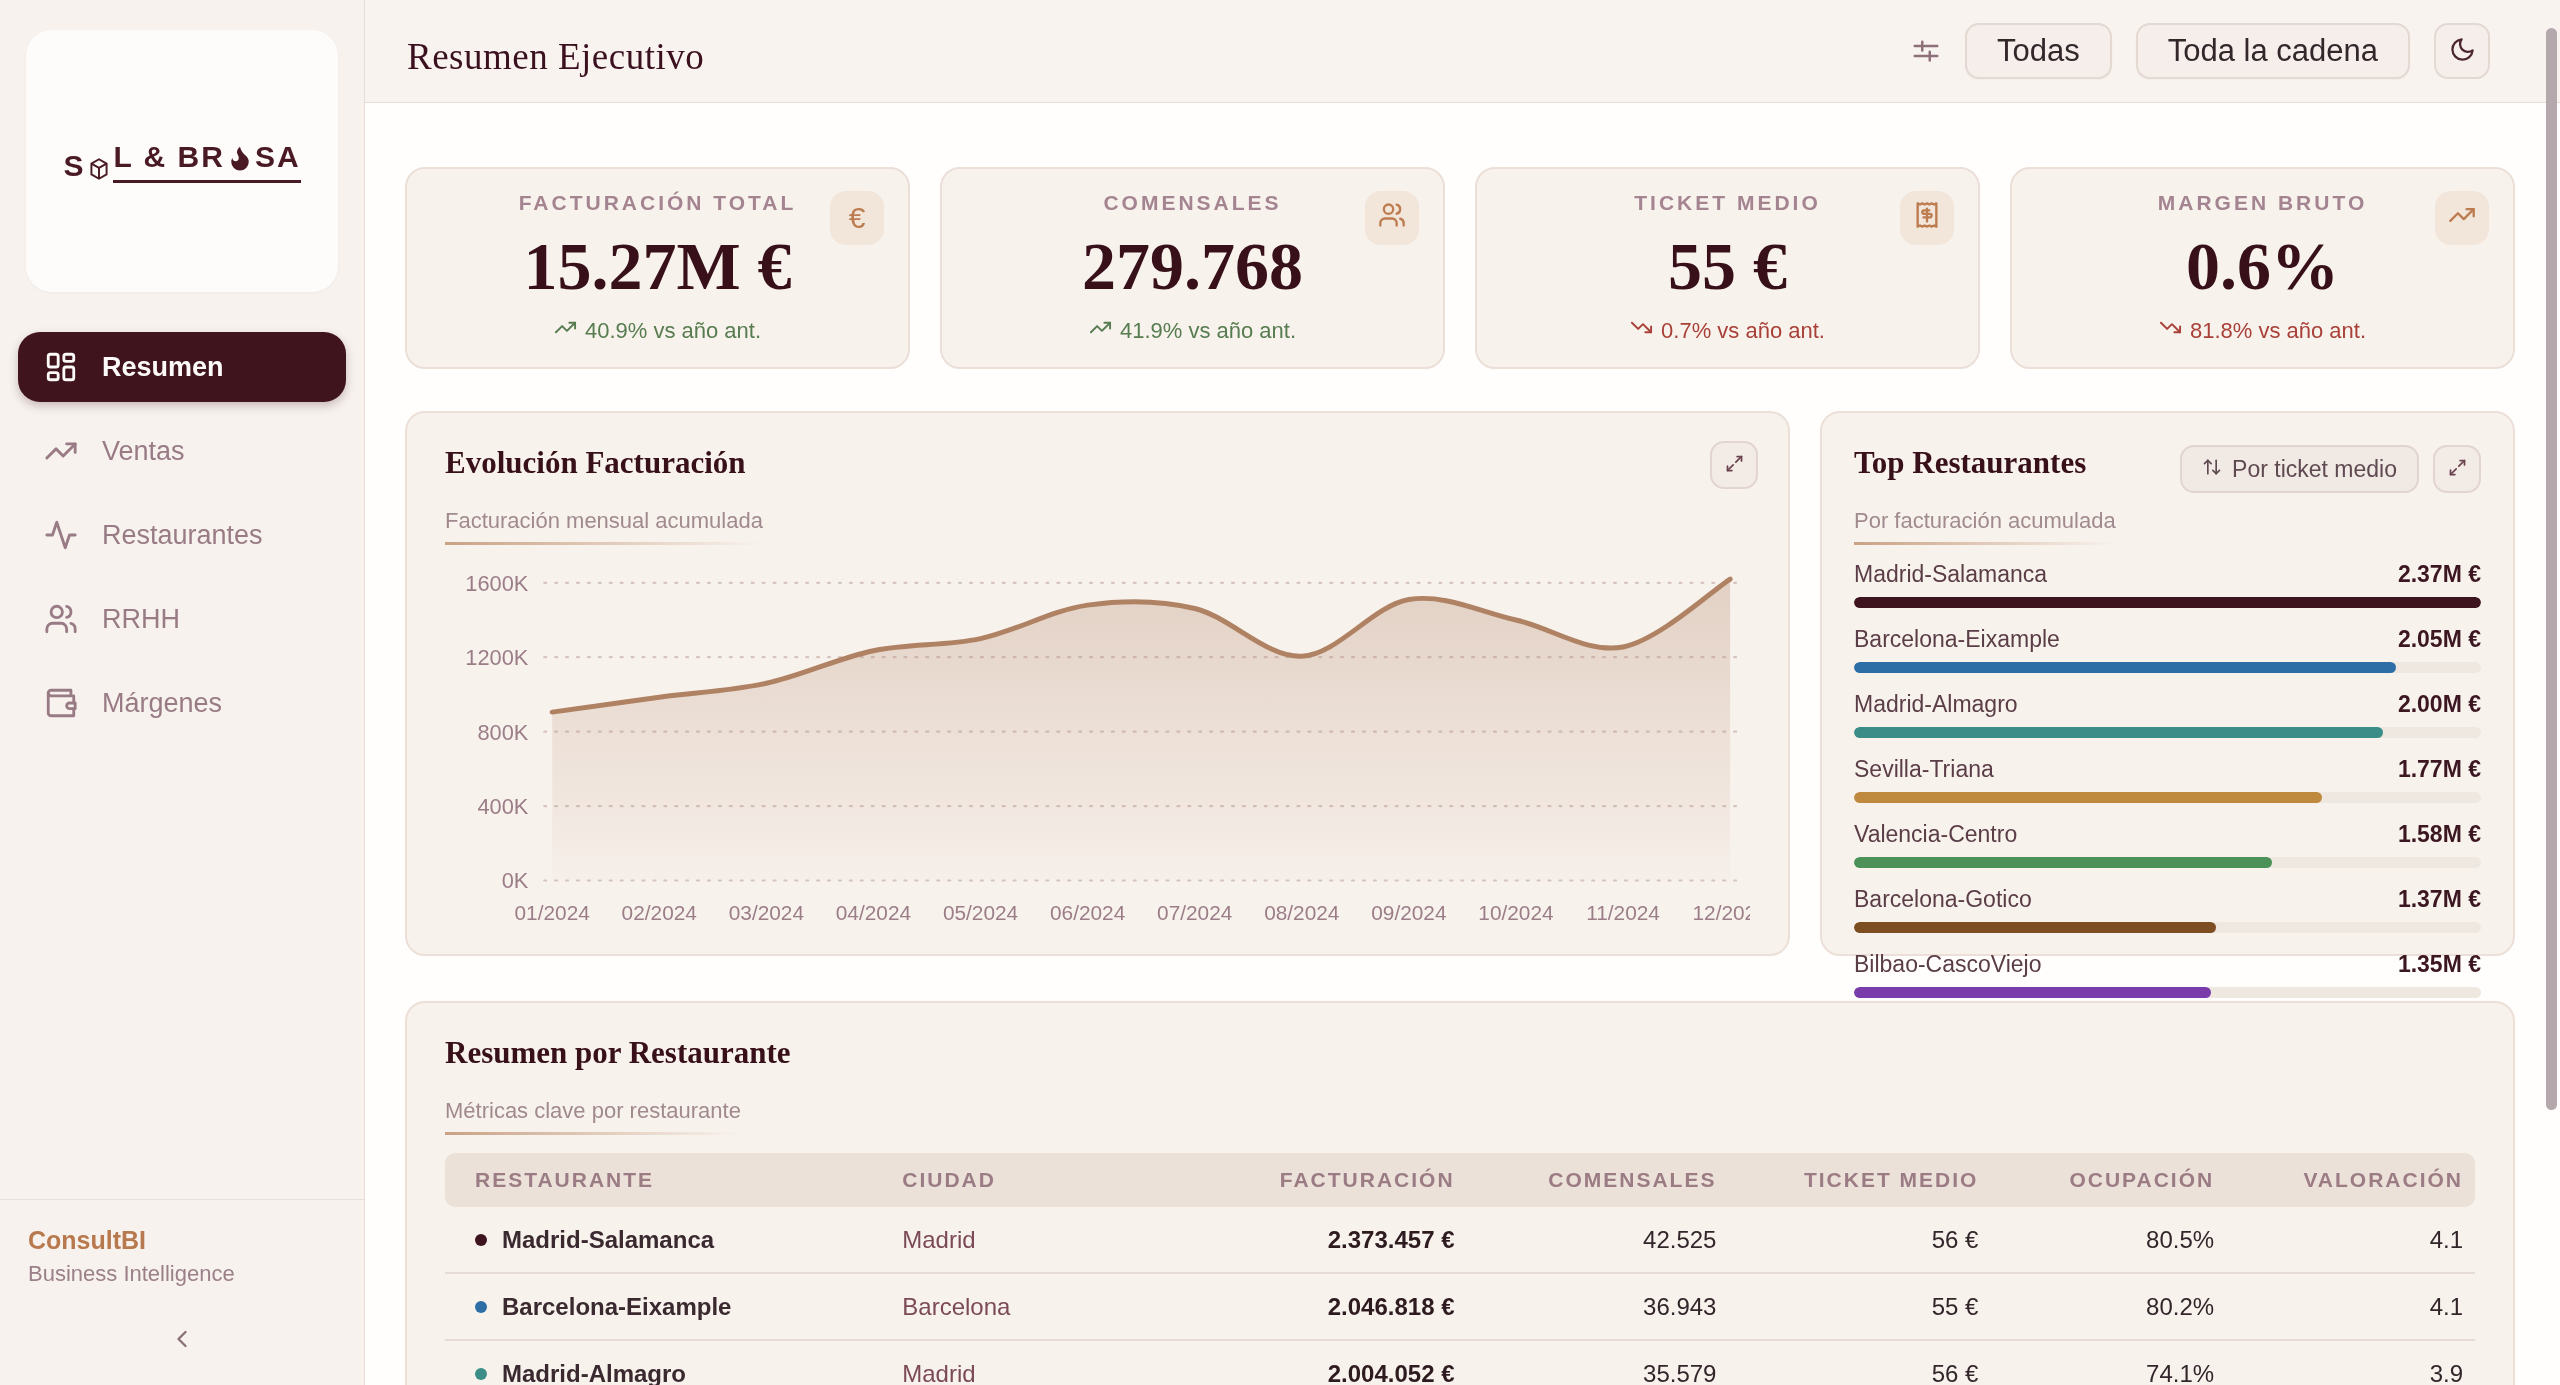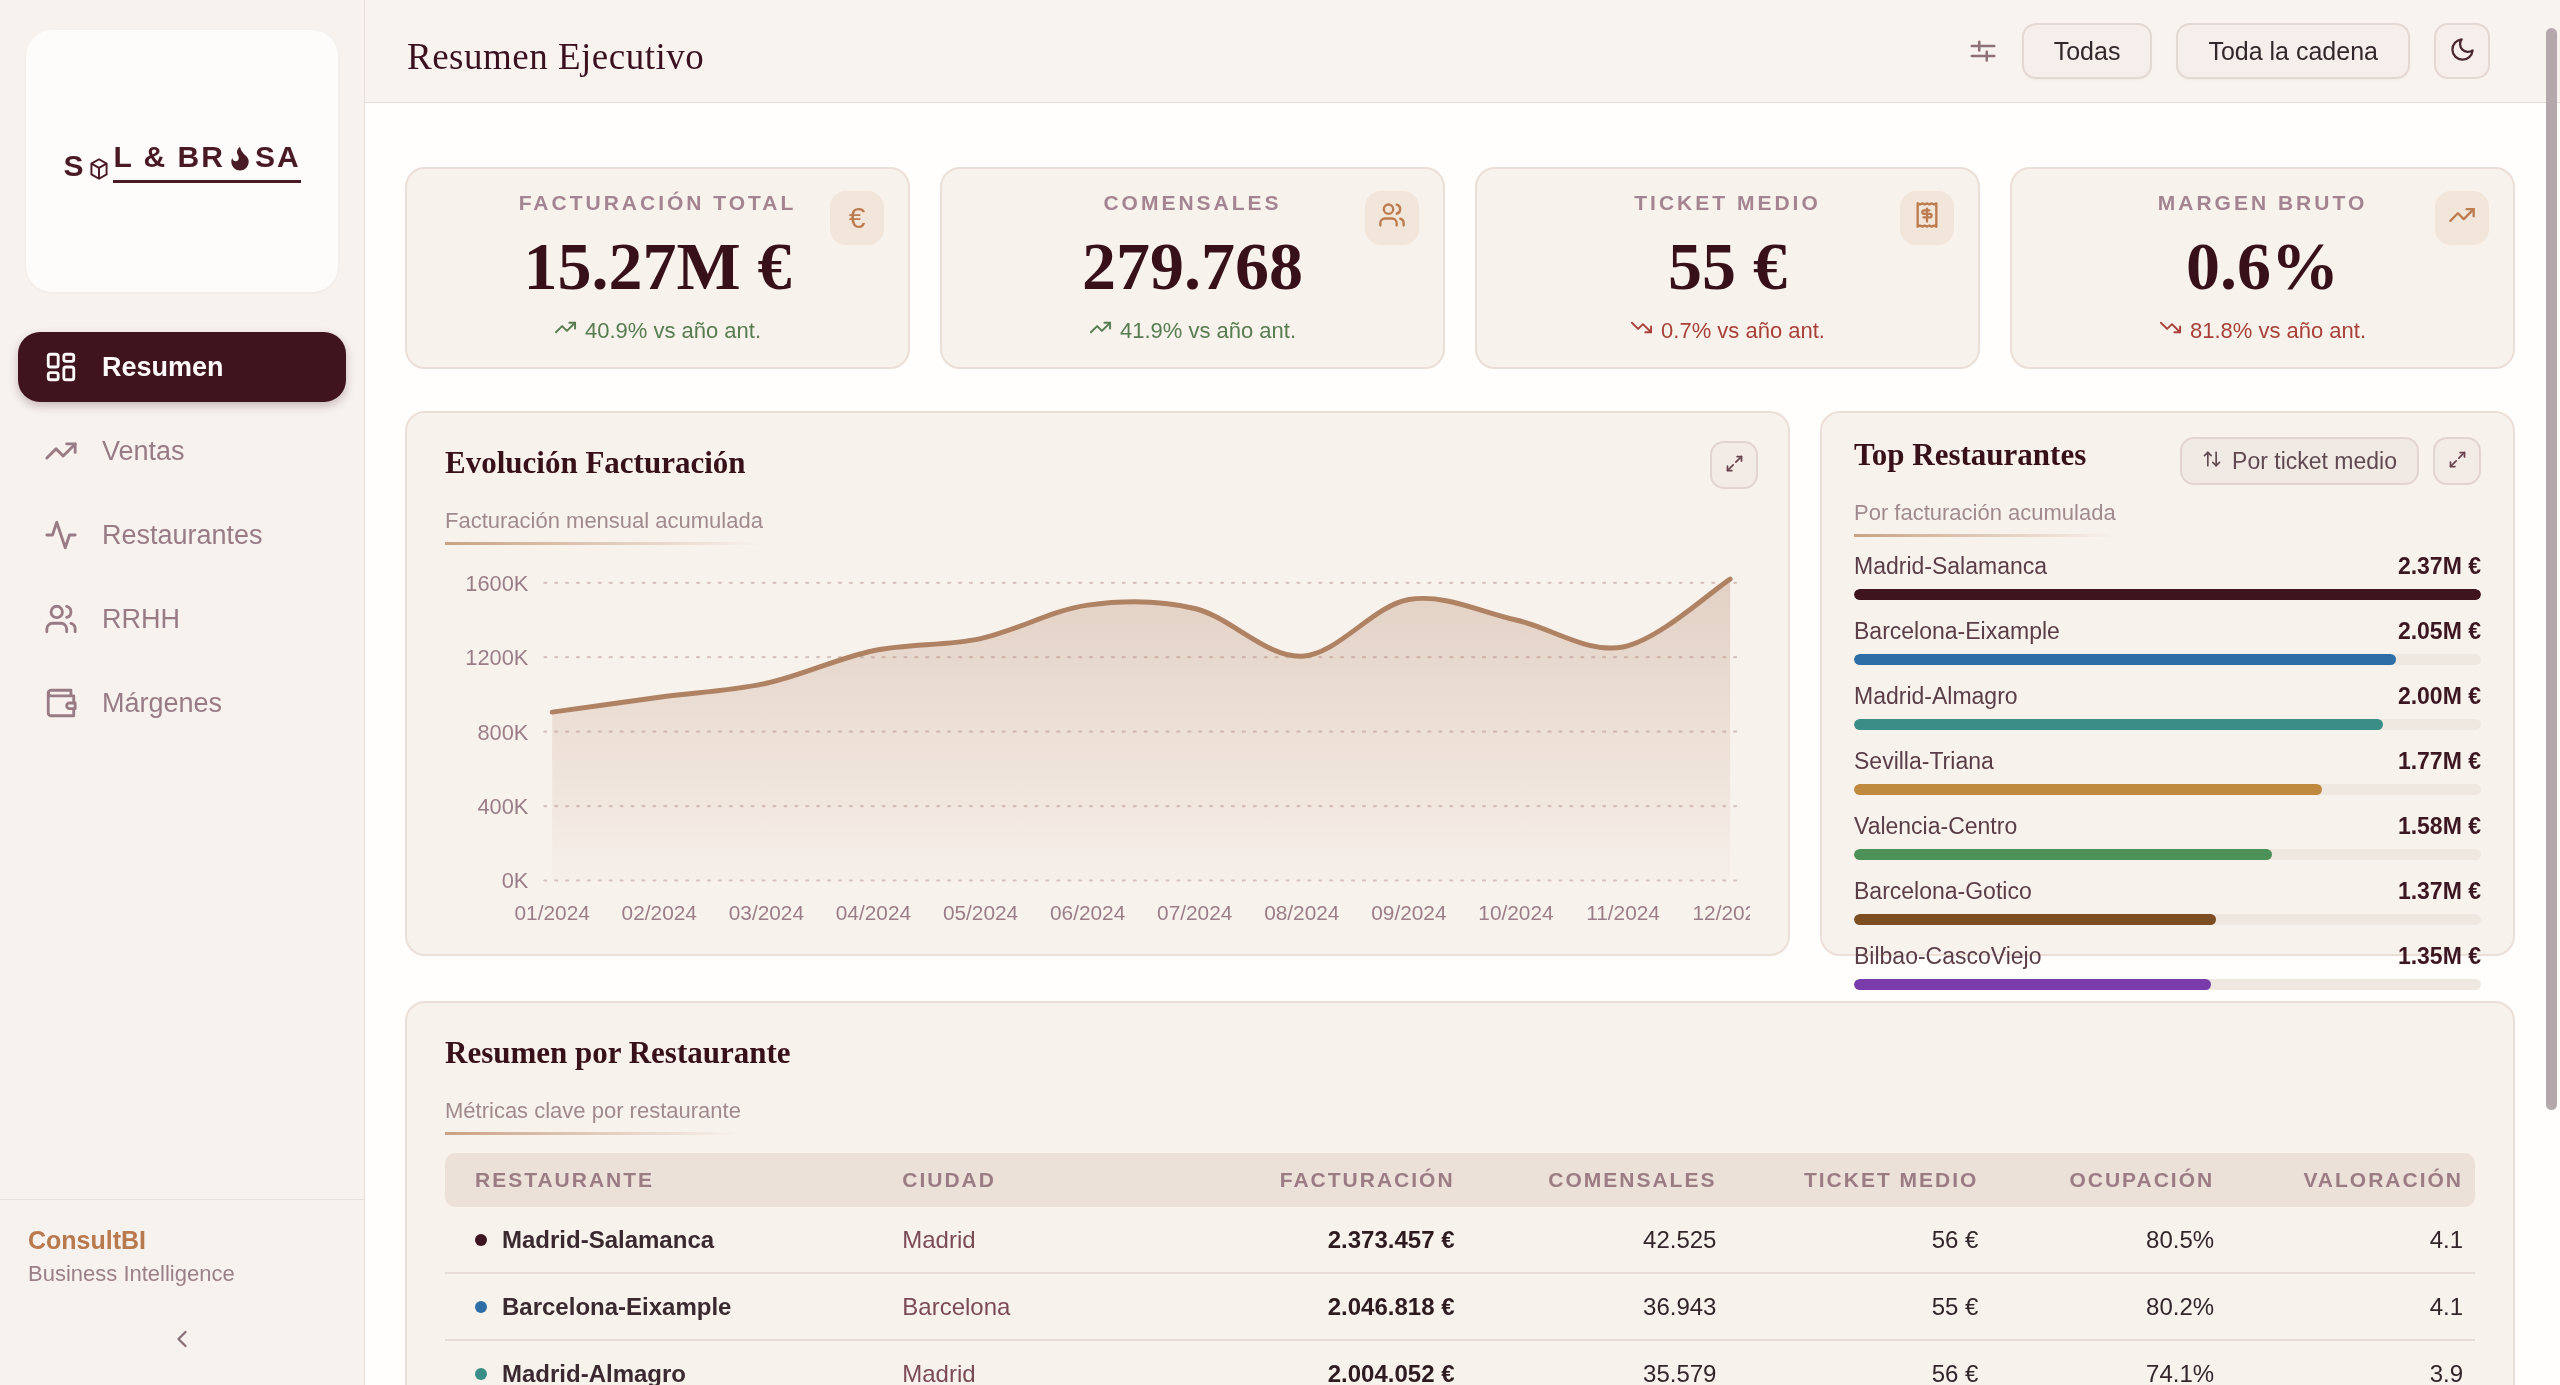--- a/index.html
+++ b/index.html
@@ -31,21 +31,21 @@
   .topbar { height:103px; min-height:103px; background:#f8f3ef; border-bottom:1px solid #e7dcd6; display:flex; align-items:center; padding:0 70px 0 42px; }
   .page-title { font-family:"Liberation Serif", serif; font-size:37px; color:#3b1120; font-weight:500; letter-spacing:.5px;margin-top:10px; }
   .topbar-controls { margin-left:auto; display:flex; align-items:center; gap:24px; }
   .sliders-icon { width:30px; height:30px; color:#8d7078; display:inline-flex; }
   .sliders-icon svg { width:30px; height:30px; }
   .range-group { width:320px; display:flex; flex-direction:column; margin-right:16px; }
   .range-label { font-size:22px; color:#8d7276; margin-bottom:12px; }
   .range-track { position:relative; height:8px; border-radius:5px; background:#ece4e0; box-shadow:inset 0 1px 2px rgba(0,0,0,.06); }
   .range-fill { position:absolute; top:0; bottom:0; background:#b5714e; border-radius:5px; }
   .range-handle { position:absolute; top:50%; width:24px; height:24px; border-radius:50%; background:#3a1019; border:3px solid #fdfbfa; box-shadow:0 1px 4px rgba(0,0,0,.3); transform:translate(-50%,-50%); cursor:pointer; }
-  .select-btn { height:56px; border-radius:14px; background:#f5eeea; border:2px solid #e4d8d2; display:flex; align-items:center; padding:0 30px; font-size:25px; color:#33272b; cursor:pointer; box-shadow:0 1px 2px rgba(80,40,40,.04); }
+  .select-btn { height:56px; border-radius:14px; background:#f5eeea; border:2px solid #e4d8d2; display:flex; align-items:center; padding:0 30px; font-size:31px; color:#33272b; cursor:pointer; box-shadow:0 1px 2px rgba(80,40,40,.04); }
   .select-btn.wide { min-width:230px; }
   .icon-btn { width:56px; height:56px; border-radius:14px; background:#f5eeea; border:2px solid #e4d8d2; display:flex; align-items:center; justify-content:center; color:#4b2630; cursor:pointer; }
   .icon-btn svg { width:27px; height:27px; }
 
   .content { flex:1; padding:40px 45px 0 40px; overflow:hidden;margin-top:24px; }
 
   
   .kpi-row { display:flex; gap:30px; }
   .kpi-card { flex:1; height:202px; background:#f8f2ed; border:2px solid #ebdfd7; border-radius:20px; position:relative; display:flex; flex-direction:column; align-items:center; justify-content:center; text-align:center; }
   .kpi-label { font-size:21px; letter-spacing:3px; font-weight:600; color:#a48490; }
@@ -62,21 +62,21 @@
   .chart-card { flex:1; height:545px; padding:32px 38px; position:relative; }
   .card-title { font-family:"Liberation Serif", serif; font-size:31px; font-weight:600; color:#38101a; }
   .card-subtitle { display:inline-block; font-size:22px; color:#a18a8e; margin-top:9px; }
   .card-subtitle::after { content:""; display:block; height:3px; margin-top:8px; background:linear-gradient(90deg,#c9a285,rgba(201,162,133,0)); }
   .expand-btn { width:48px; height:48px; border-radius:14px; background:#f3ebe6; border:2px solid #e2d5cf; display:flex; align-items:center; justify-content:center; color:#6b4450; cursor:pointer; }
   .expand-btn svg { width:21px; height:21px; }
   .chart-card .expand-btn { position:absolute; top:28px; right:30px; }
   .chart-svg-wrap { margin-top:10px; }
 
   
-  .top-card { width:695px; min-width:695px; height:545px; padding:24px 32px; }
+  .top-card { width:695px; min-width:695px; height:545px; padding:32px 32px; }
   .top-head { display:flex; align-items:flex-start; }
   .top-head-titles { flex:1; }
   .sort-btn { height:48px; border-radius:14px; background:#f1e9e4; border:2px solid #e2d5cf; display:flex; align-items:center; gap:10px; padding:0 20px; font-size:23px; color:#5f4a51; cursor:pointer; margin-right:14px; }
   .sort-btn svg { width:20px; height:20px; }
   .top-list { margin-top:16px; display:flex; flex-direction:column; }
   .top-item { margin-bottom:18px; }
   .top-item-row { display:flex; justify-content:space-between; align-items:baseline; }
   .top-name { font-size:23px; color:#5a3d47; }
   .top-value { font-size:23px; font-weight:bold; color:#3c1722; }
   .top-bar { margin-top:9px; height:11px; border-radius:6px; background:#efe8e1; overflow:hidden; }

